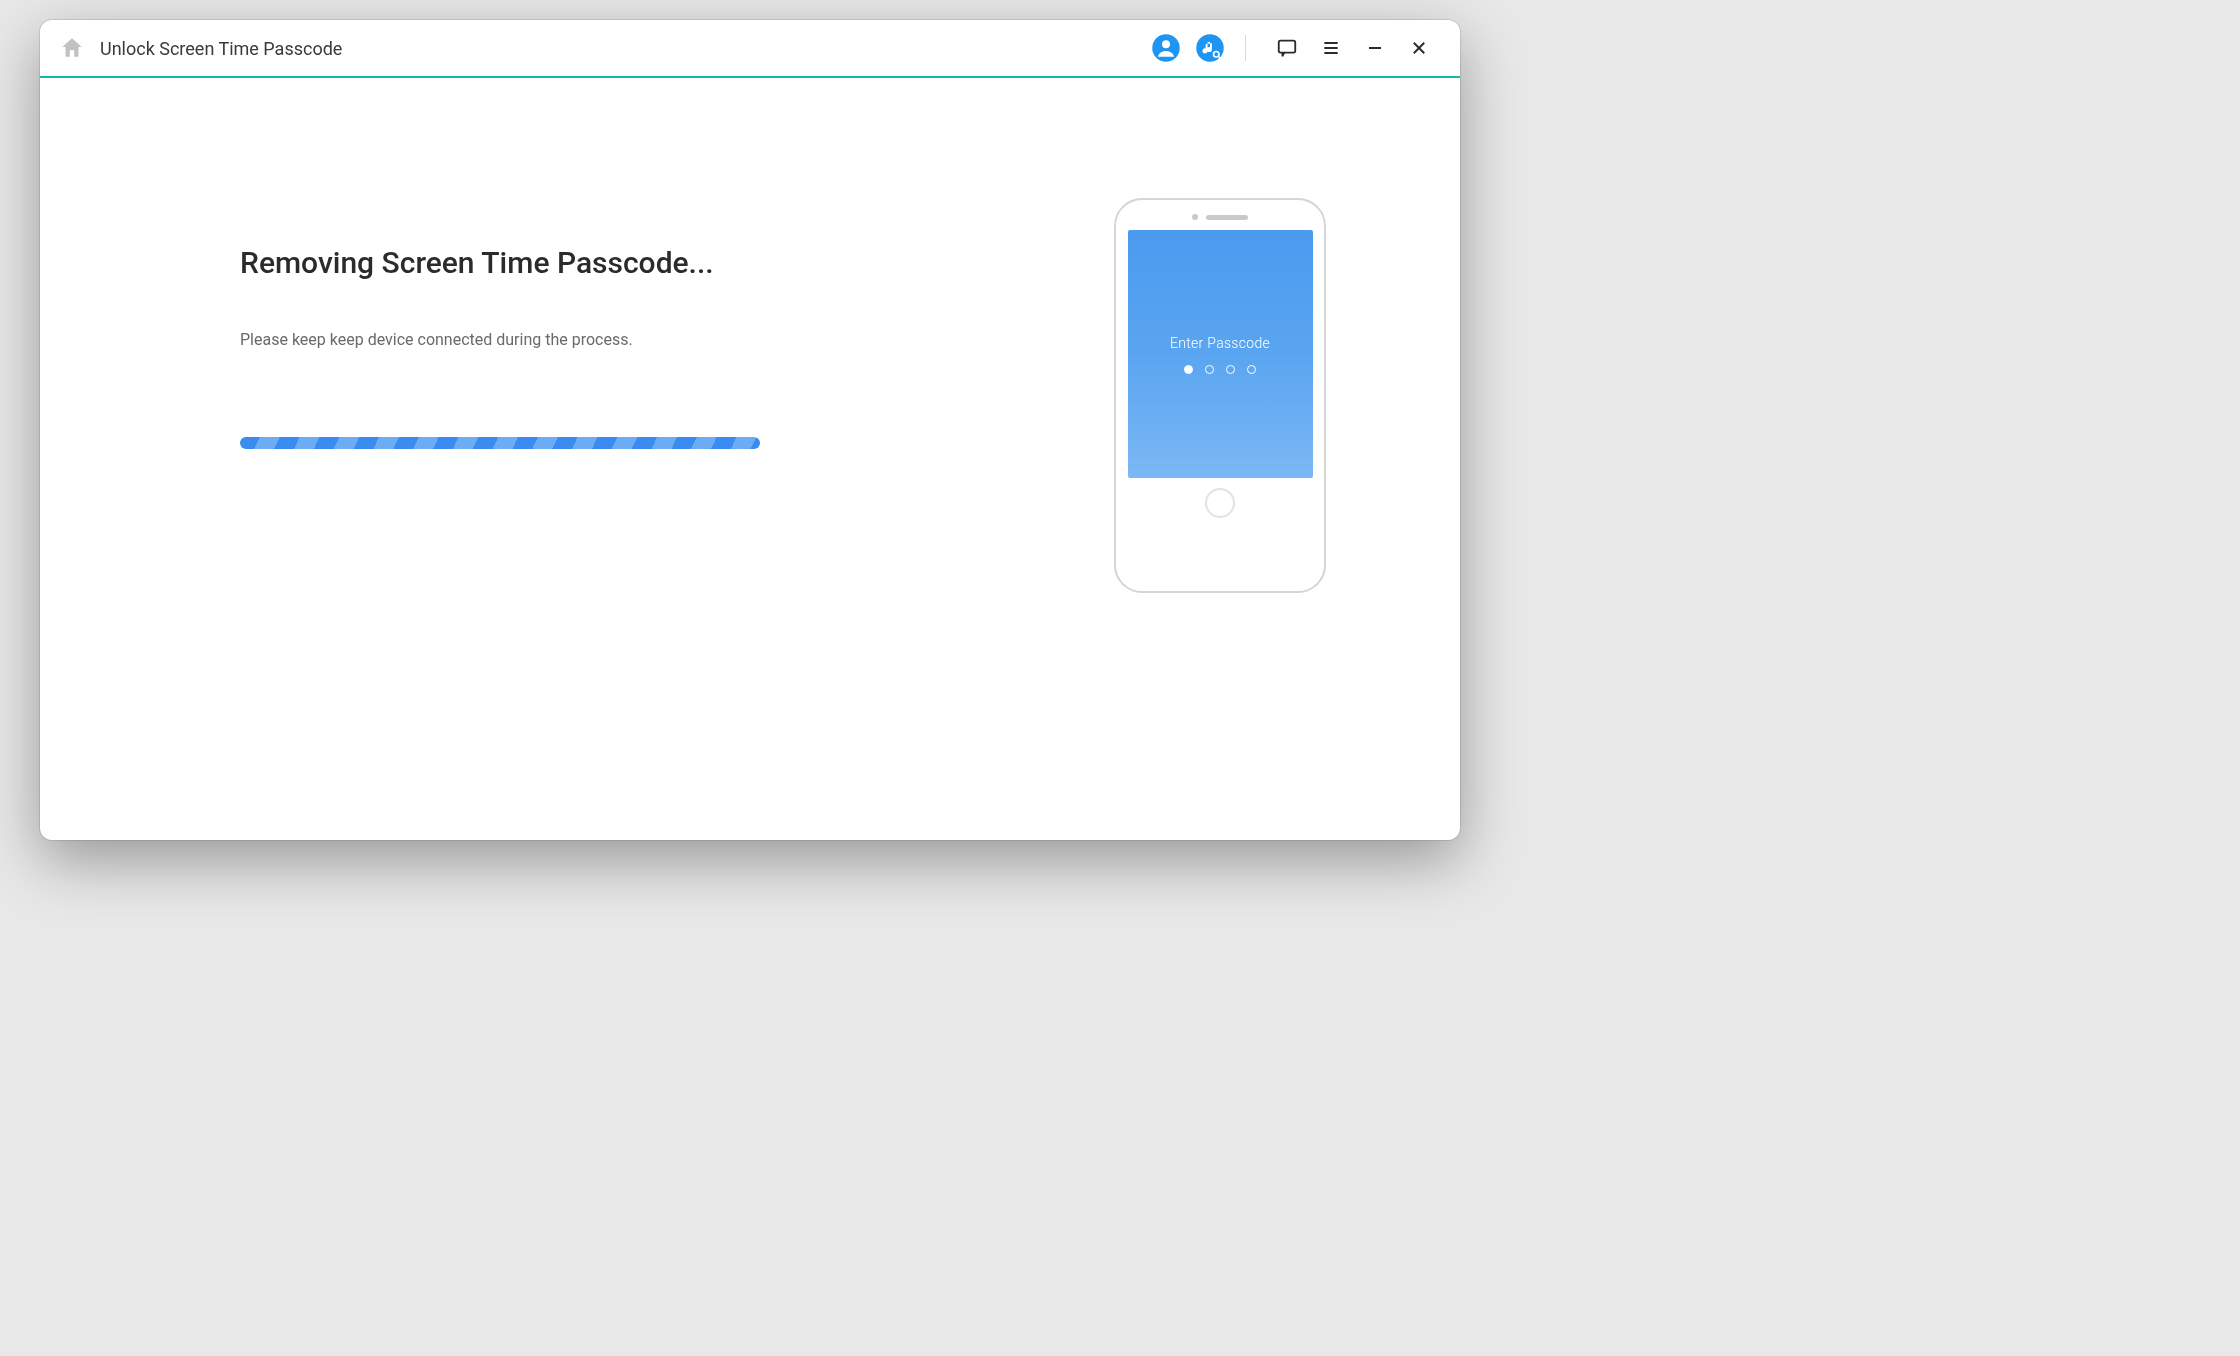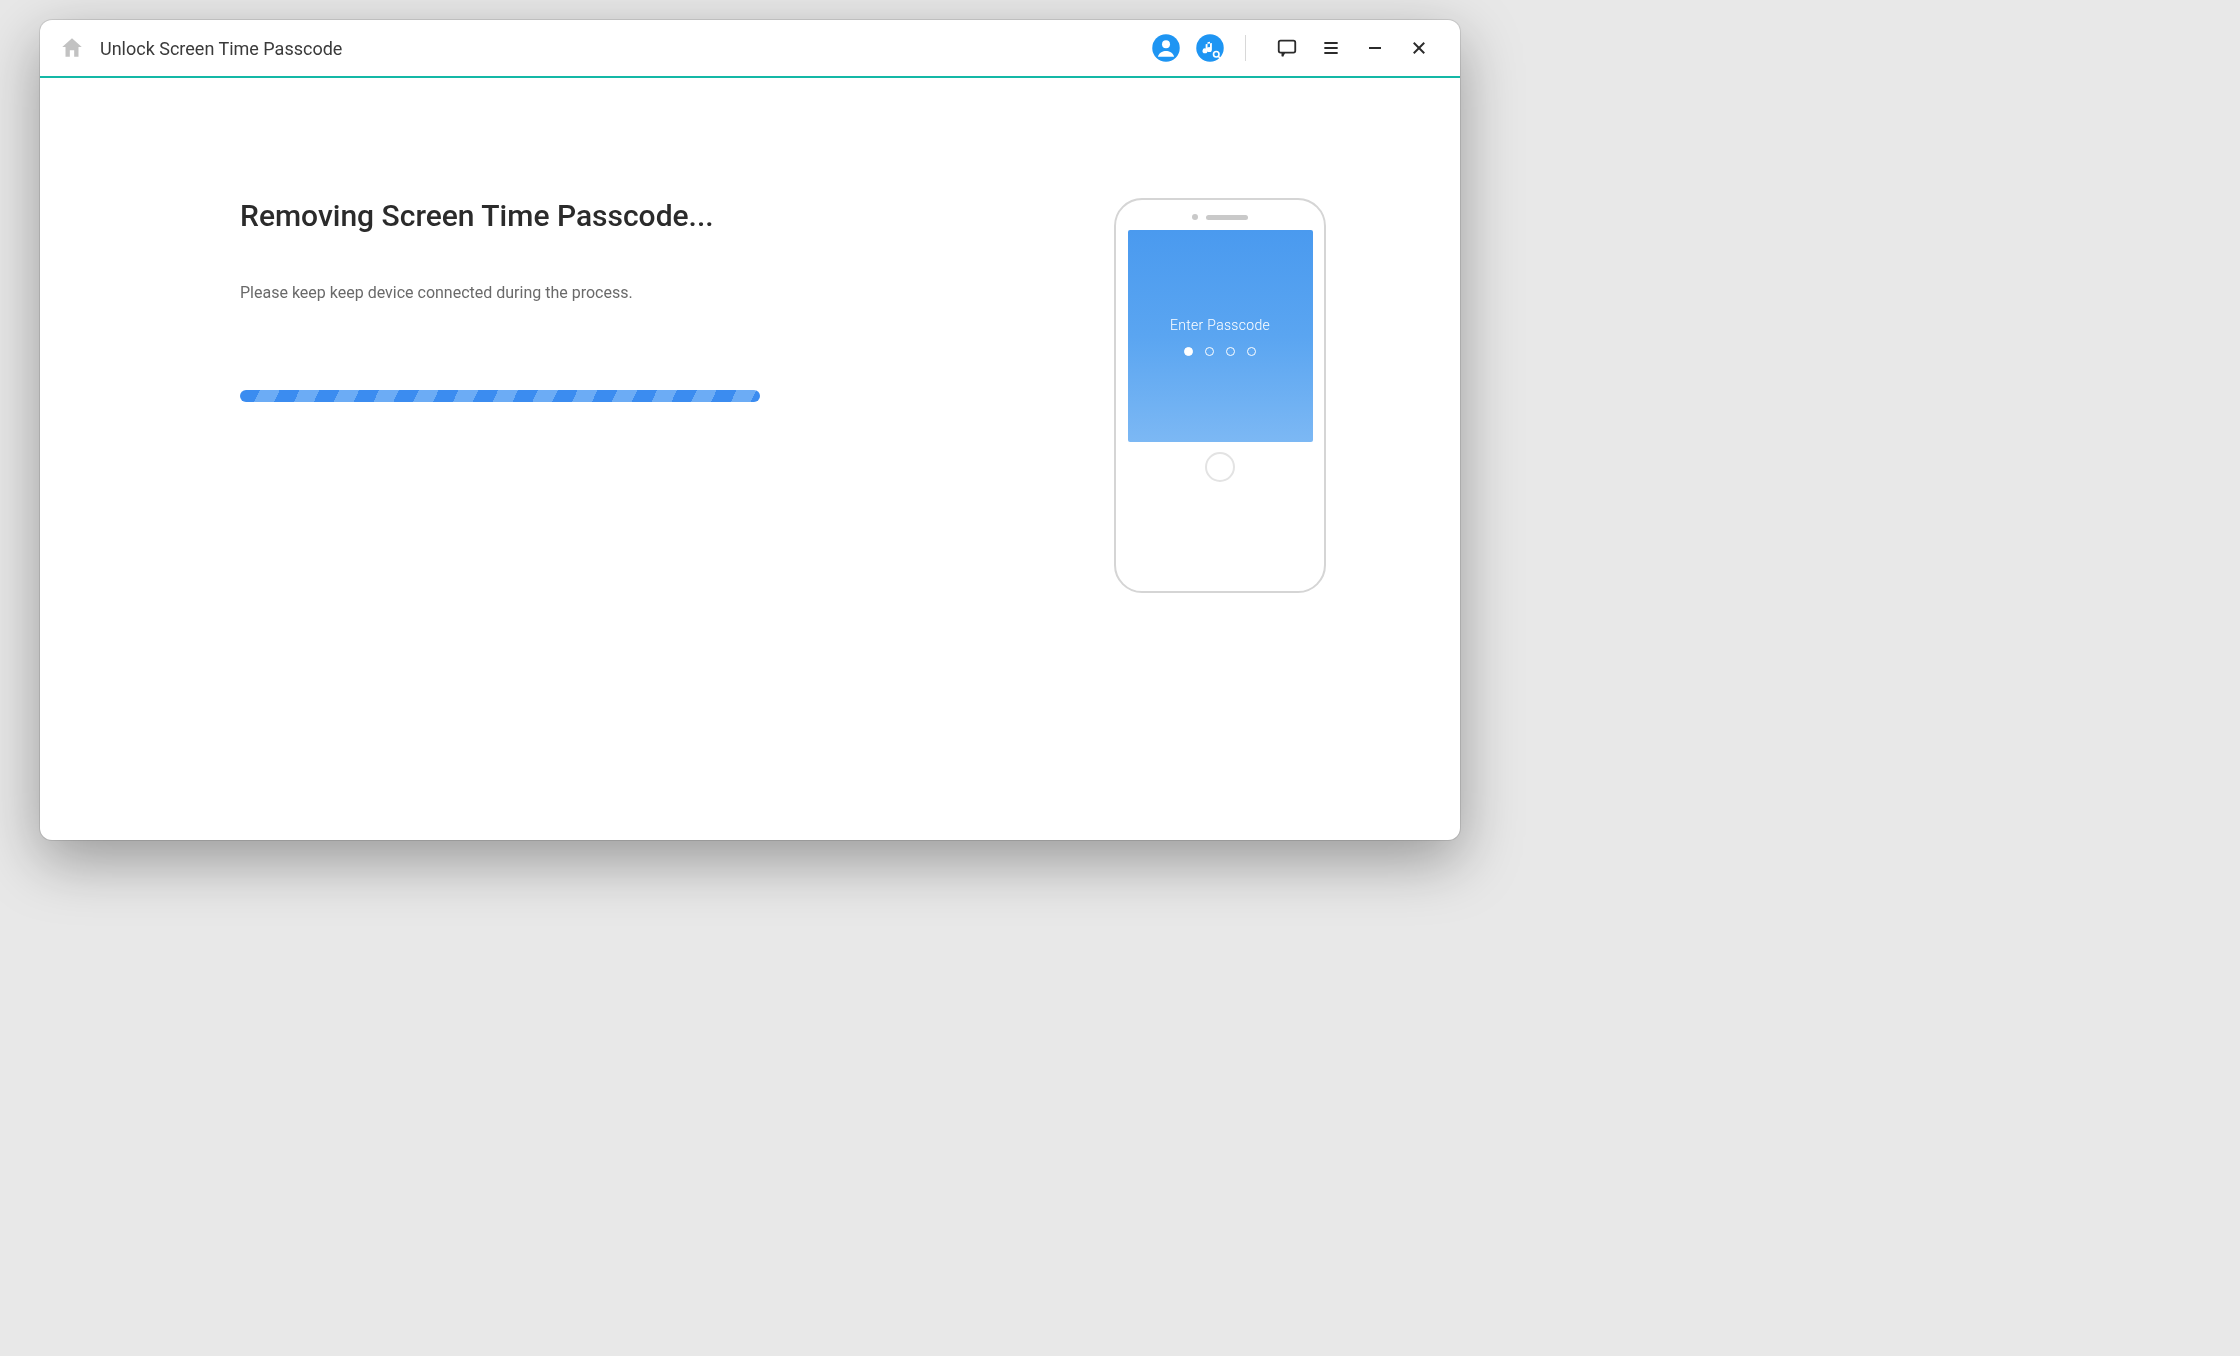--- a/index.html
+++ b/index.html
@@ -42,21 +42,21 @@
   .content {
     flex: 1;
     display: flex;
     padding: 120px 60px 60px 60px;
   }
   .left-pane {
     flex: 1;
     padding-left: 140px;
     padding-right: 60px;
   }
-  .heading { font-size: 30px; color: #2b2b2b; font-weight: 500; }
+  .heading { font-size: 30px; color: #2b2b2b; font-weight: 500; margin-top: 47px; }
   .subtext { margin-top: 50px; font-size: 16px; color: #6a6a6a; }
   .progress-wrap { margin-top: 88px; width: 520px; }
   .progress-bar {
     height: 12px; width: 100%;
     border-radius: 6px;
     background: repeating-linear-gradient(
       115deg,
       #3b8cf0 0px, #3b8cf0 18px,
       #6cacf5 18px, #6cacf5 36px
     );
@@ -68,21 +68,21 @@
     border-radius: 28px;
     background:#fff;
     display:flex; flex-direction:column; align-items:center;
     padding: 14px 12px 10px 12px;
   }
   .sensors { display:flex; align-items:center; gap:8px; }
   .cam-dot { width:6px; height:6px; border-radius:50%; background:#c9c9c9; }
   .speaker { width:42px; height:5px; border-radius:3px; background:#c9c9c9; }
   .screen {
     margin-top: 10px;
-    width: 185px; height: 212px;
+    width: 185px; height: 248px;
     background: linear-gradient(180deg, #4a9aef 0%, #5aa5f1 50%, #7cb8f4 100%);
     border-radius: 2px;
     display:flex; flex-direction:column; align-items:center; justify-content:center;
     gap: 14px;
   }
   .screen-text { color:#fff; font-size:14px; font-weight:300; letter-spacing:0.3px; }
   .dots { display:flex; gap:12px; }
   .pdot { width:9px; height:9px; border-radius:50%; border:1.5px solid #fff; }
   .pdot.filled { background:#fff; }
   .home-btn {

